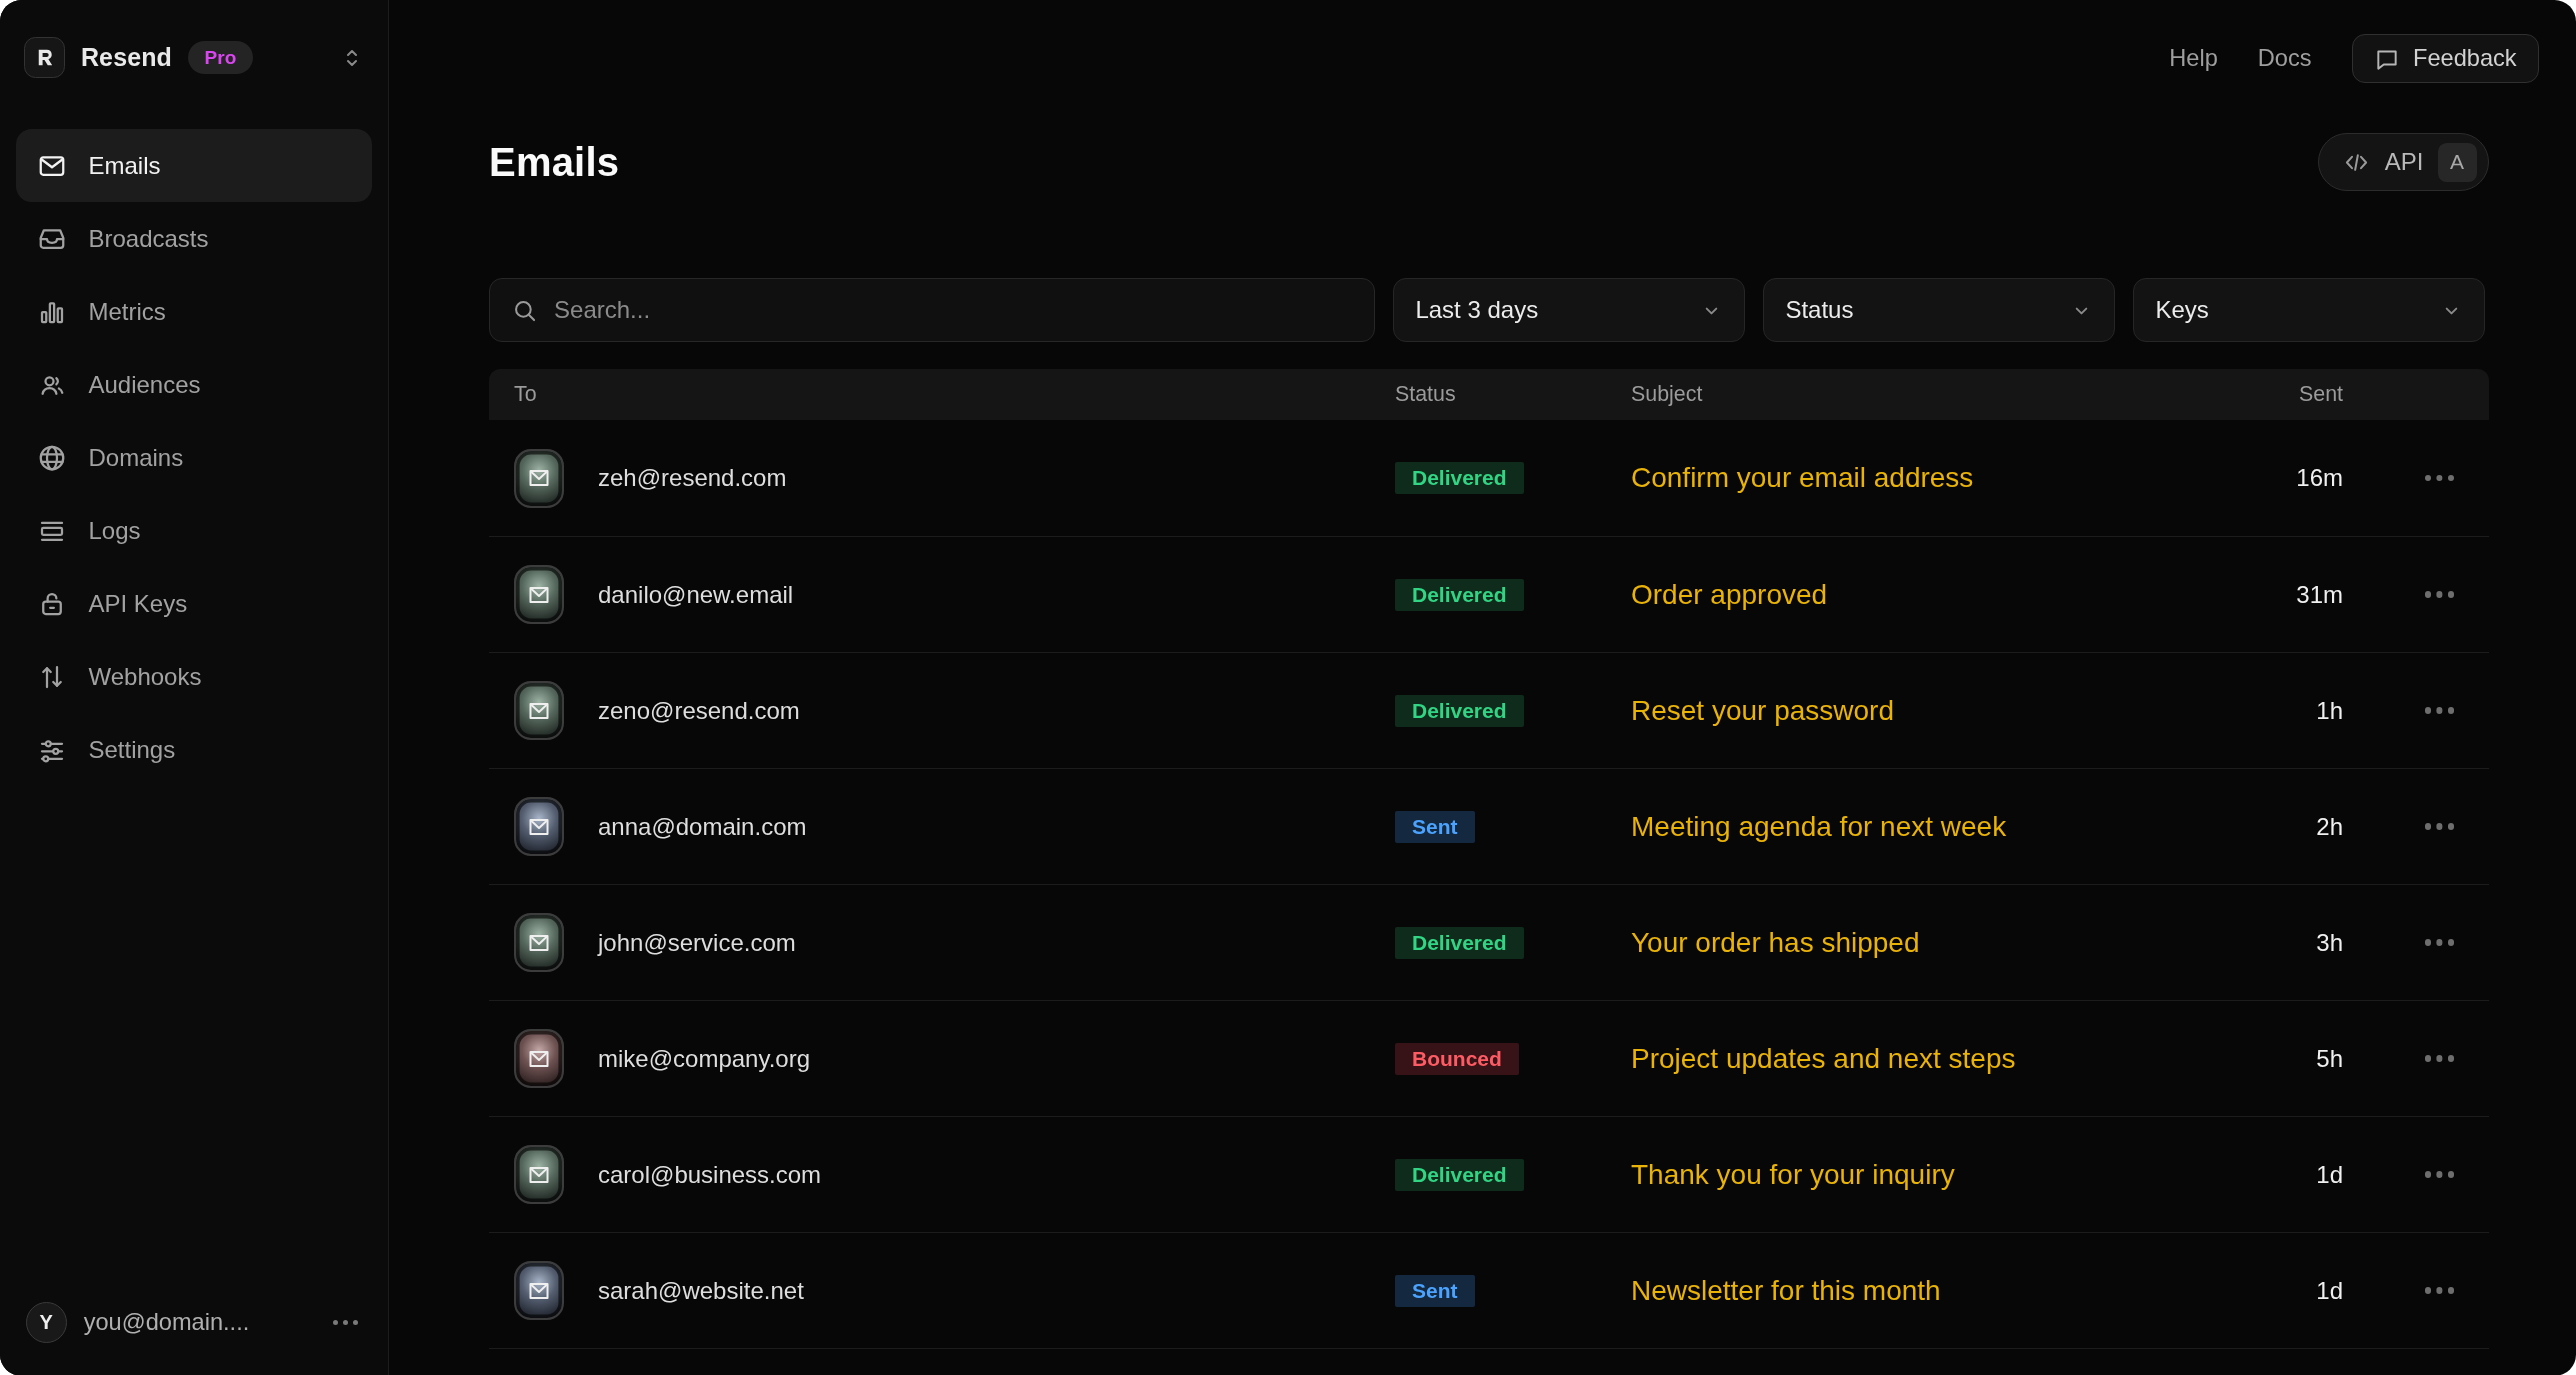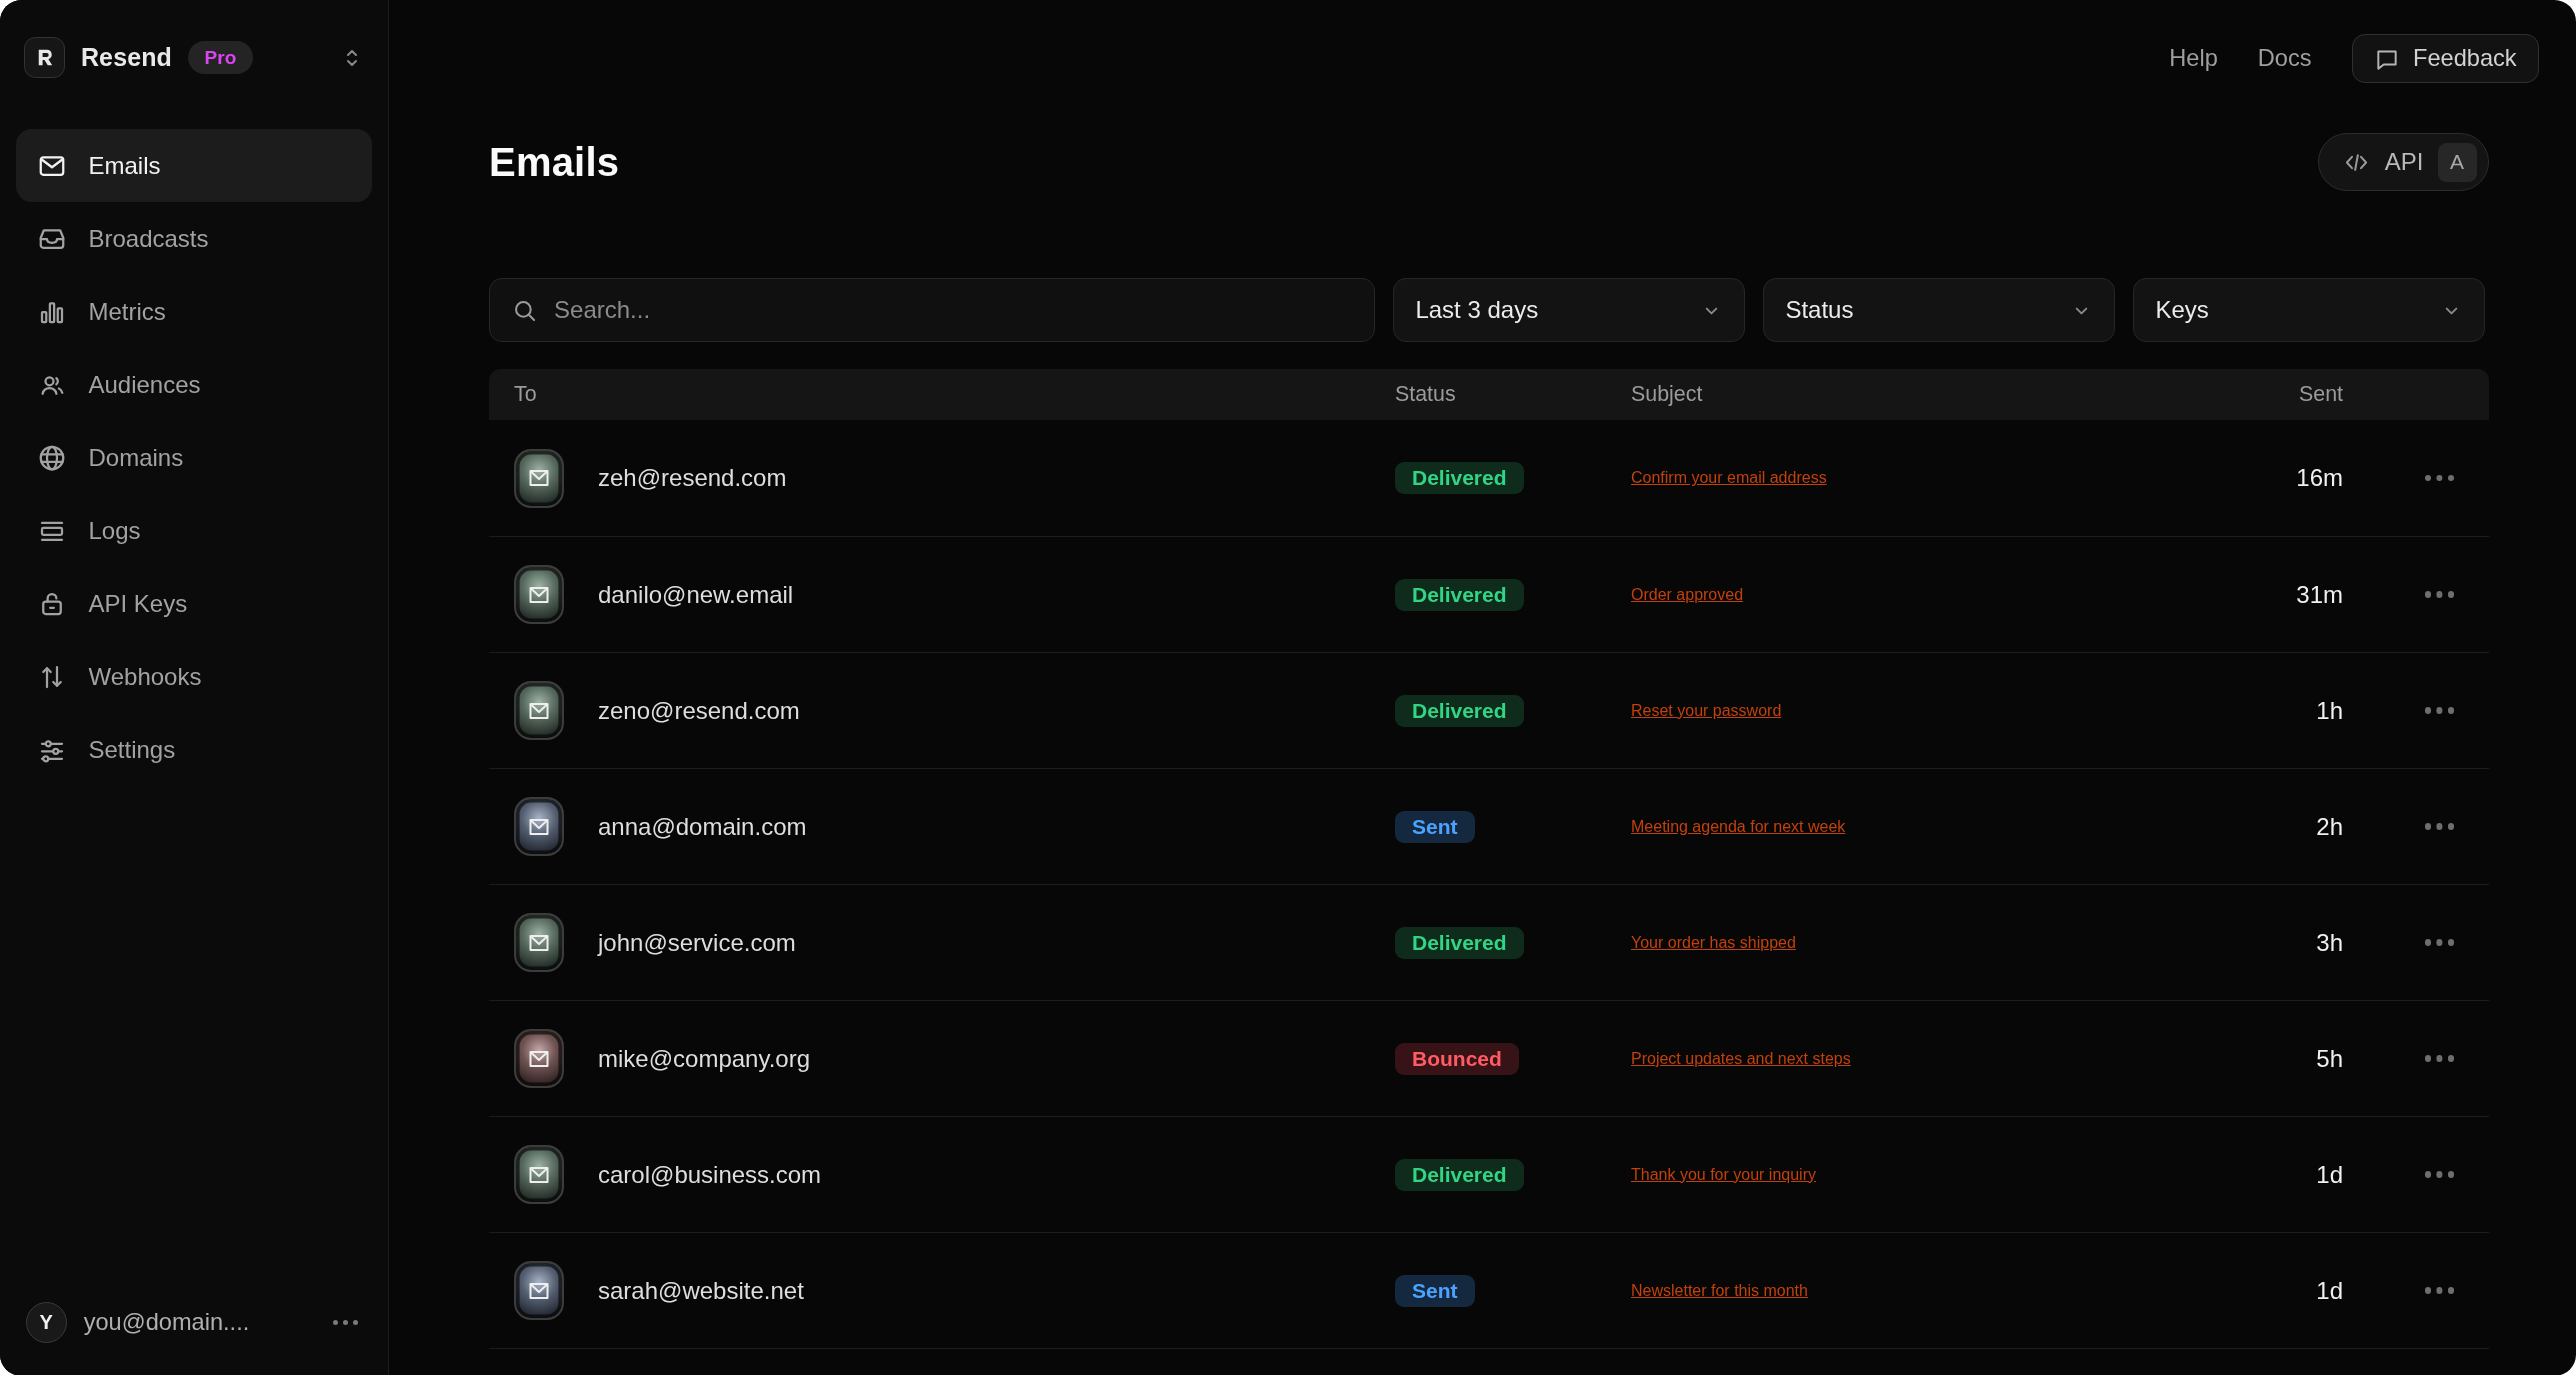--- a/index.html
+++ b/index.html
@@ -75,22 +75,22 @@
   .trow { height:116px; border-bottom:0; }
   .trow + .trow { border-top:1.4px solid #1c1c1c; }
   .cell-to { display:flex; align-items:center; gap:34px; }
   .mail-chip { width:50px; height:59px; border-radius:17px; border:2.1px solid #3c3c3c;
                box-shadow:inset 0 0 0 3.6px rgba(0,0,0,.6); display:flex; align-items:center; justify-content:center; }
   .mail-chip svg { width:24px; height:24px; }
   .mail-chip.delivered { background:radial-gradient(circle at 50% 35%, #9db3a4 0%, #55675c 40%, #1d2420 85%); }
   .mail-chip.sent      { background:radial-gradient(circle at 50% 35%, #a8b4c8 0%, #545e70 40%, #1e222b 85%); }
   .mail-chip.bounced   { background:radial-gradient(circle at 50% 35%, #c4a8a8 0%, #6e5252 40%, #2b1e1e 85%); }
   .to-text { font-size:24px; color:#dedede; }
-  .status-badge { display:inline-block; font-size:21px; font-weight:700; padding:4px 17px; border-radius:9px; }
-  .cell-subject { font-size:16px; color:#c2410c;text-decoration:underline; }
+  .status-badge { display:inline-block; font-size:21px; font-weight:700; padding:4px 17px; border-radius:2px; }
+  .cell-subject { font-size:28px; color:#eab308; }
   .cell-sent { font-size:24px; font-weight:500; color:#f0f0f0; }
   .cell-menu { display:flex; justify-content:flex-end; padding-right:10px; }
   .row-dots { width:6.4px; height:6.4px; border-radius:50%; background:#6e6e6e;
               box-shadow:11.4px 0 0 #6e6e6e, 23px 0 0 #6e6e6e; margin-right:23px; cursor:pointer; }
 </style>
 </head>
 <body>
 
 <div class="app">
 

